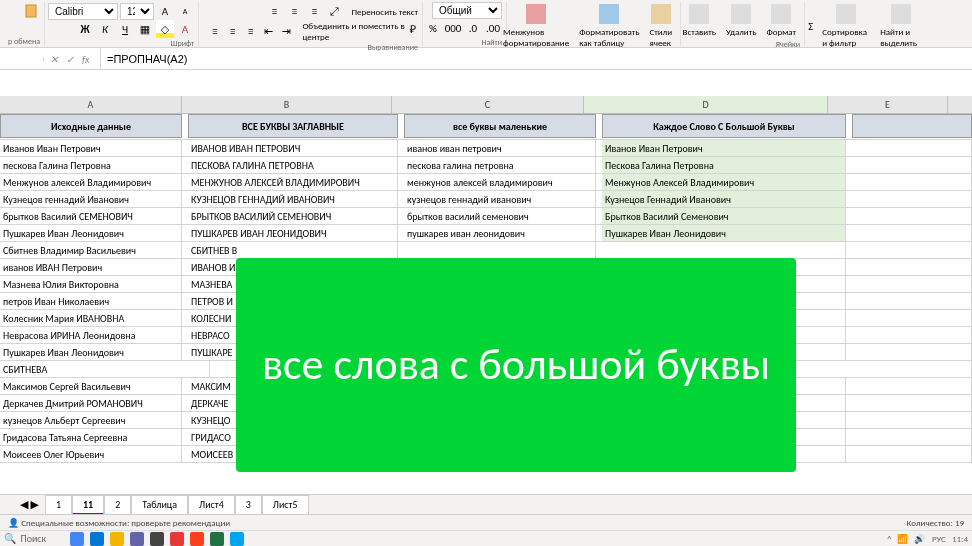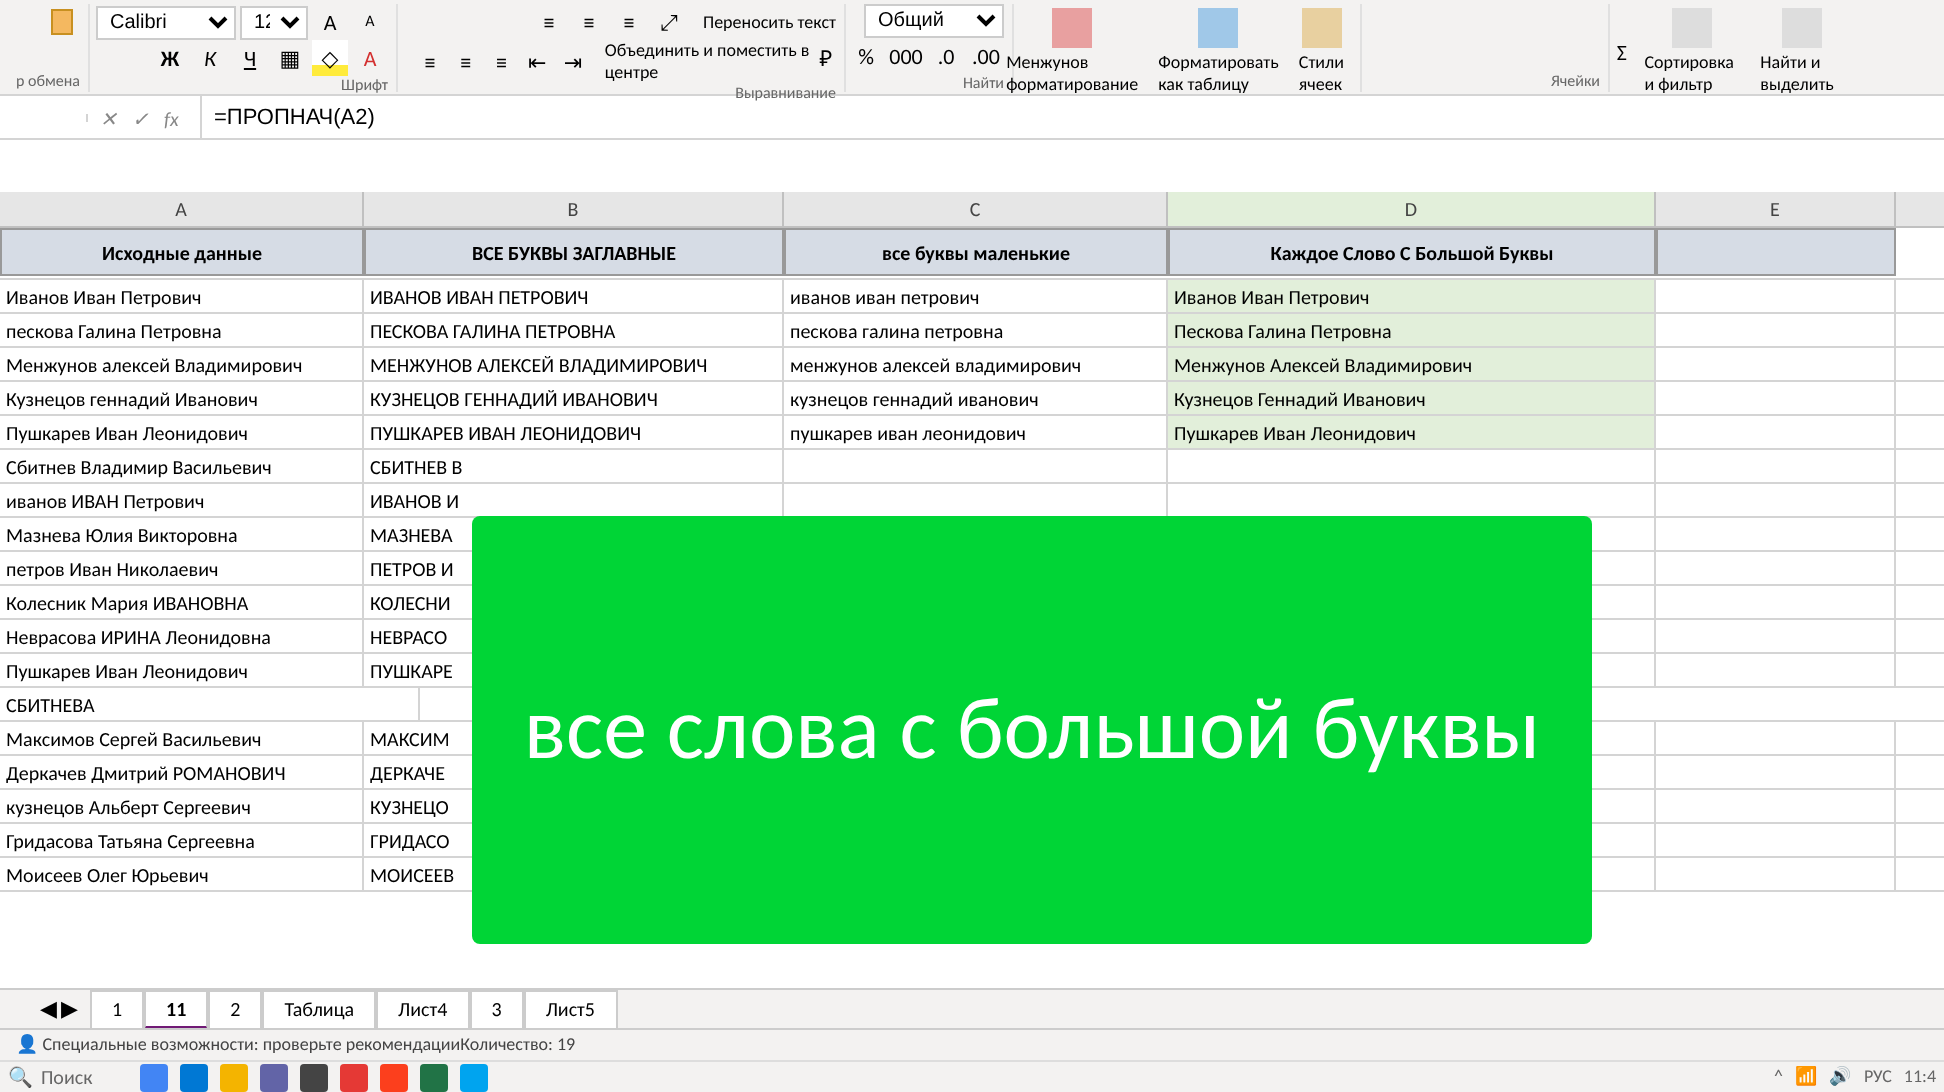--- a/index.html
+++ b/index.html
@@ -21,40 +21,40 @@
 .fx-icons { display: flex; gap: 4px; padding: 0 6px; border-right: 1px solid #d4d4d4; align-items: center; height: 100%; }
 .fx-icon { width: 12px; height: 12px; color: #888; font-style: italic; font-size: 10px; }
 .formula-input { flex: 1; padding: 2px 6px; font-size: 11px; border: none; outline: none; }
 
 
 .col-headers { display: flex; background: #e6e6e6; border-bottom: 1px solid #c0c0c0; height: 18px; margin-top: 26px; }
 .col-h { border-right: 1px solid #c0c0c0; text-align: center; font-size: 10px; color: #444; line-height: 18px; }
 
 
 .grid { display: flex; flex-direction: column; }
-.row { display: flex; height: 17px; border-bottom: 1px solid #d4d4d4; }
+.row { display: flex; height: 17px; border-bottom: 1px solid #d4d4d4; justify-content: space-between; }
 .cell { border-right: 1px solid #d4d4d4; padding: 0 3px; font-size: 10px; line-height: 17px; white-space: nowrap; overflow: hidden; }
 .header-row .cell { background: #d6dce5; font-weight: bold; text-align: center; border: 1px solid #999; height: 24px; line-height: 24px; }
 .header-row { height: 26px; }
 .col-a { width: 182px; }
 .col-b { width: 210px; }
 .col-c { width: 192px; }
 .col-d { width: 244px; background: #e2efda; }
 .col-e { width: 120px; }
 .header-row .col-d { background: #d6dce5; }
 .col-d.selected-range { background: #e2efda; }
 
 
 .sheet-tabs { position: absolute; bottom: 32px; left: 0; right: 0; height: 20px; background: #f3f2f1; border-top: 1px solid #ccc; display: flex; align-items: center; padding-left: 20px; gap: 0; }
 .sheet-tab { padding: 2px 10px; font-size: 10px; border: 1px solid #ccc; border-bottom: none; background: #fff; cursor: pointer; }
 .sheet-tab.active { background: #fff; border-bottom: 2px solid #701a75; font-weight: bold; }
 .sheet-nav { display: flex; gap: 2px; margin-right: 6px; }
 
 
-.status-bar { position: absolute; bottom: 16px; left: 0; right: 0; height: 16px; background: #f3f2f1; border-top: 1px solid #ccc; display: flex; align-items: center; padding: 0 8px; font-size: 9px; color: #444; justify-content: flex-start; }
+.status-bar { position: absolute; bottom: 16px; left: 0; right: 0; height: 16px; background: #f3f2f1; border-top: 1px solid #ccc; display: flex; align-items: center; padding: 0 8px; font-size: 9px; color: #444; justify-content: space-between; }
 
 
 .taskbar { position: absolute; bottom: 0; left: 0; right: 0; height: 16px; background: #f3f2f1; display: flex; align-items: center; padding: 0 4px; gap: 4px; border-top: 1px solid #ddd; }
 .taskbar-search { display: flex; align-items: center; gap: 4px; font-size: 10px; color: #666; }
 .taskbar-icons { display: flex; gap: 6px; margin-left: 20px; }
 .tb-icon { width: 14px; height: 14px; border-radius: 2px; }
 .taskbar-right { margin-left: auto; display: flex; gap: 6px; align-items: center; font-size: 9px; color: #666; }
 
 
 .overlay { position: absolute; left: 236px; top: 258px; width: 560px; height: 214px; background: #00d536; border-radius: 4px; display: flex; align-items: center; justify-content: center; color: #fff; font-size: 44px; text-align: center; line-height: 1.3; padding: 20px; }
@@ -138,20 +138,34 @@
           <span>Форматировать как таблицу</span>
         </div>
       <div class="big-btn">
           <div class="big-icon" style="background:#e8d0a0"></div>
           <span>Стили ячеек</span>
         </div>
     </div>
     <div class="ribbon-label">Стили</div>
   </div>
   <div class="ribbon-group" style="width:120px">
+    <div class="ribbon-row">
+      <div class="big-btn">
+          <div class="big-icon"></div>
+          <span>Вставить</span>
+        </div>
+      <div class="big-btn">
+          <div class="big-icon"></div>
+          <span>Удалить</span>
+        </div>
+      <div class="big-btn">
+          <div class="big-icon"></div>
+          <span>Формат</span>
+        </div>
+    </div>
     <div class="ribbon-label">Ячейки</div>
   </div>
   <div class="ribbon-group" style="width:120px;border-right:none">
     <div class="ribbon-row">
       <div class="ribbon-btn">Σ</div>
       <div class="big-btn">
           <div class="big-icon"></div>
           <span>Сортировка и фильтр</span>
         </div>
       <div class="big-btn">
@@ -209,20 +223,27 @@
         <div class="cell col-b">МЕНЖУНОВ АЛЕКСЕЙ ВЛАДИМИРОВИЧ</div>
         <div class="cell col-c">менжунов алексей владимирович</div>
         <div class="cell col-d selected-range">Менжунов Алексей Владимирович</div>
         <div class="cell col-e"></div>
       </div>
       <div class="row">
         <div class="cell col-a">Кузнецов геннадий Иванович</div>
         <div class="cell col-b">КУЗНЕЦОВ ГЕННАДИЙ ИВАНОВИЧ</div>
         <div class="cell col-c">кузнецов геннадий иванович</div>
         <div class="cell col-d selected-range">Кузнецов Геннадий Иванович</div>
+        <div class="cell col-e"></div>
+      </div>
+      <div class="row">
+        <div class="cell col-a">брытков Василий СЕМЕНОВИЧ</div>
+        <div class="cell col-b">БРЫТКОВ ВАСИЛИЙ СЕМЕНОВИЧ</div>
+        <div class="cell col-c">брытков василий семенович</div>
+        <div class="cell col-d selected-range">Брытков Василий Семенович</div>
         <div class="cell col-e"></div>
       </div>
       <div class="row">
         <div class="cell col-a">Пушкарев Иван Леонидович</div>
         <div class="cell col-b">ПУШКАРЕВ ИВАН ЛЕОНИДОВИЧ</div>
         <div class="cell col-c">пушкарев иван леонидович</div>
         <div class="cell col-d selected-range">Пушкарев Иван Леонидович</div>
         <div class="cell col-e"></div>
       </div>
       <div class="row">

